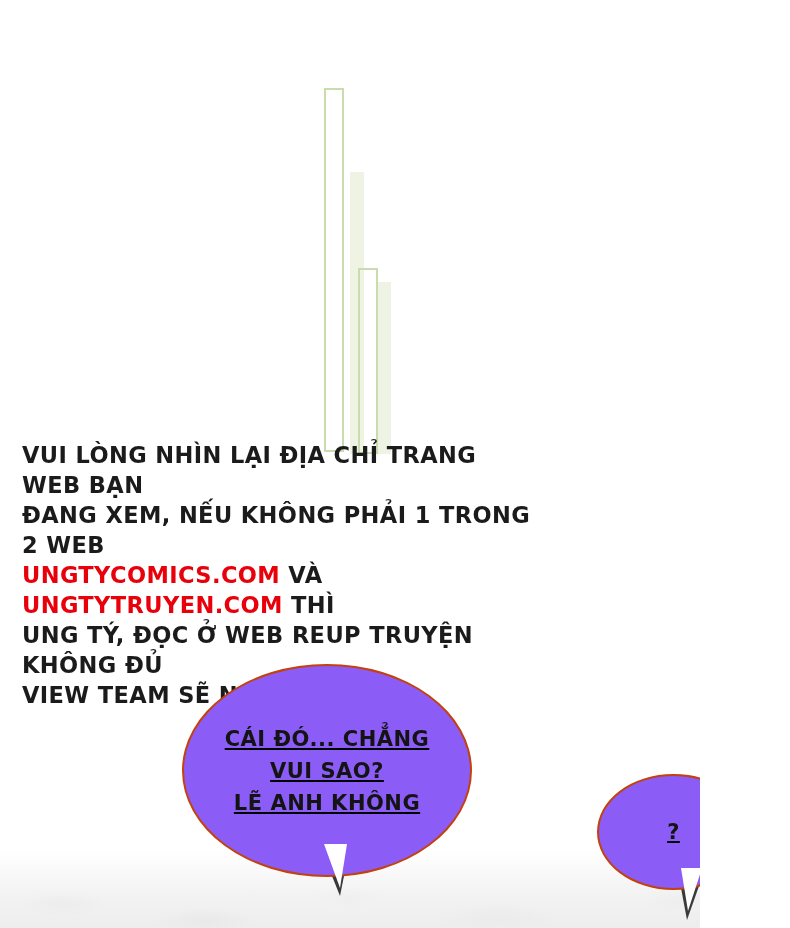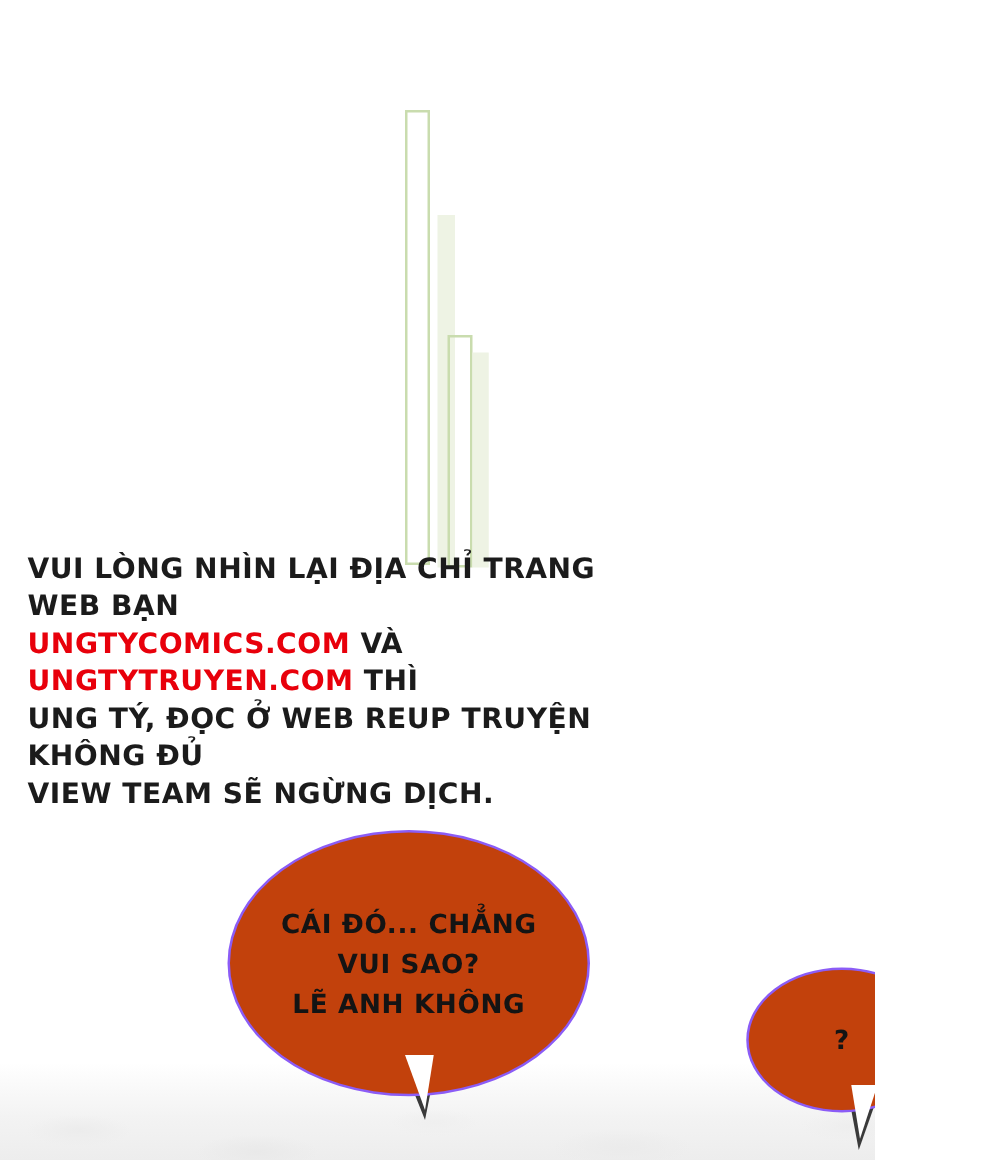--- a/index.html
+++ b/index.html
@@ -53,28 +53,29 @@
     color: #1b1b1b;
     font-weight: 700;
     text-transform: uppercase;
   }
   .warning .red { color: #e8000b; }
   .warning .green { color: #00a03a; }
 
   
   .bubble {
     position: absolute;
-    background: #c2410c;
-    border: 2px solid #8b5cf6;
+    background: #8b5cf6;
+    border: 2px solid #c2410c;
     border-radius: 50% / 50%;
     box-sizing: border-box;
     display: flex;
     align-items: center;
     justify-content: center;
     text-align: center;
+    text-decoration: underline;
   }
   .bubble-text {
     font-family: "DejaVu Sans", sans-serif;
     font-weight: 700;
     color: #141414;
     text-transform: uppercase;
     letter-spacing: 0.5px;
   }
 
   #bubble-main {
@@ -151,20 +152,21 @@
 
   <div class="bar" style="left:324px; top:88px; width:20px; height:364px; border:2px solid #c9dcae; background:transparent;"></div>
   <div class="bar" style="left:350px; top:172px; width:14px; height:282px; background:#eef3e4;"></div>
   <div class="bar" style="left:358px; top:268px; width:20px; height:186px; border:2px solid #c9dcae; background:transparent;"></div>
   <div class="bar" style="left:378px; top:282px; width:13px; height:172px; background:#eef3e4;"></div>
 
   <div class="bottom-texture"></div>
 
   <div class="warning">
     <div>Vui lòng nhìn lại địa chỉ trang web bạn</div>
+    <div>đang xem, nếu không phải 1 trong 2 web</div>
     <div>
       <span class="red">ungtycomics.com</span><span> và </span><span class="red">ungtytruyen.com</span><span> thì</span>
     </div>
     <div>ung tý, đọc ở web reup truyện không đủ</div>
     <div>view team sẽ ngừng dịch.</div>
   </div>
 
   <div class="tail-main-outline"></div>
   <div class="bubble" id="bubble-main">
     <div class="bubble-text">

